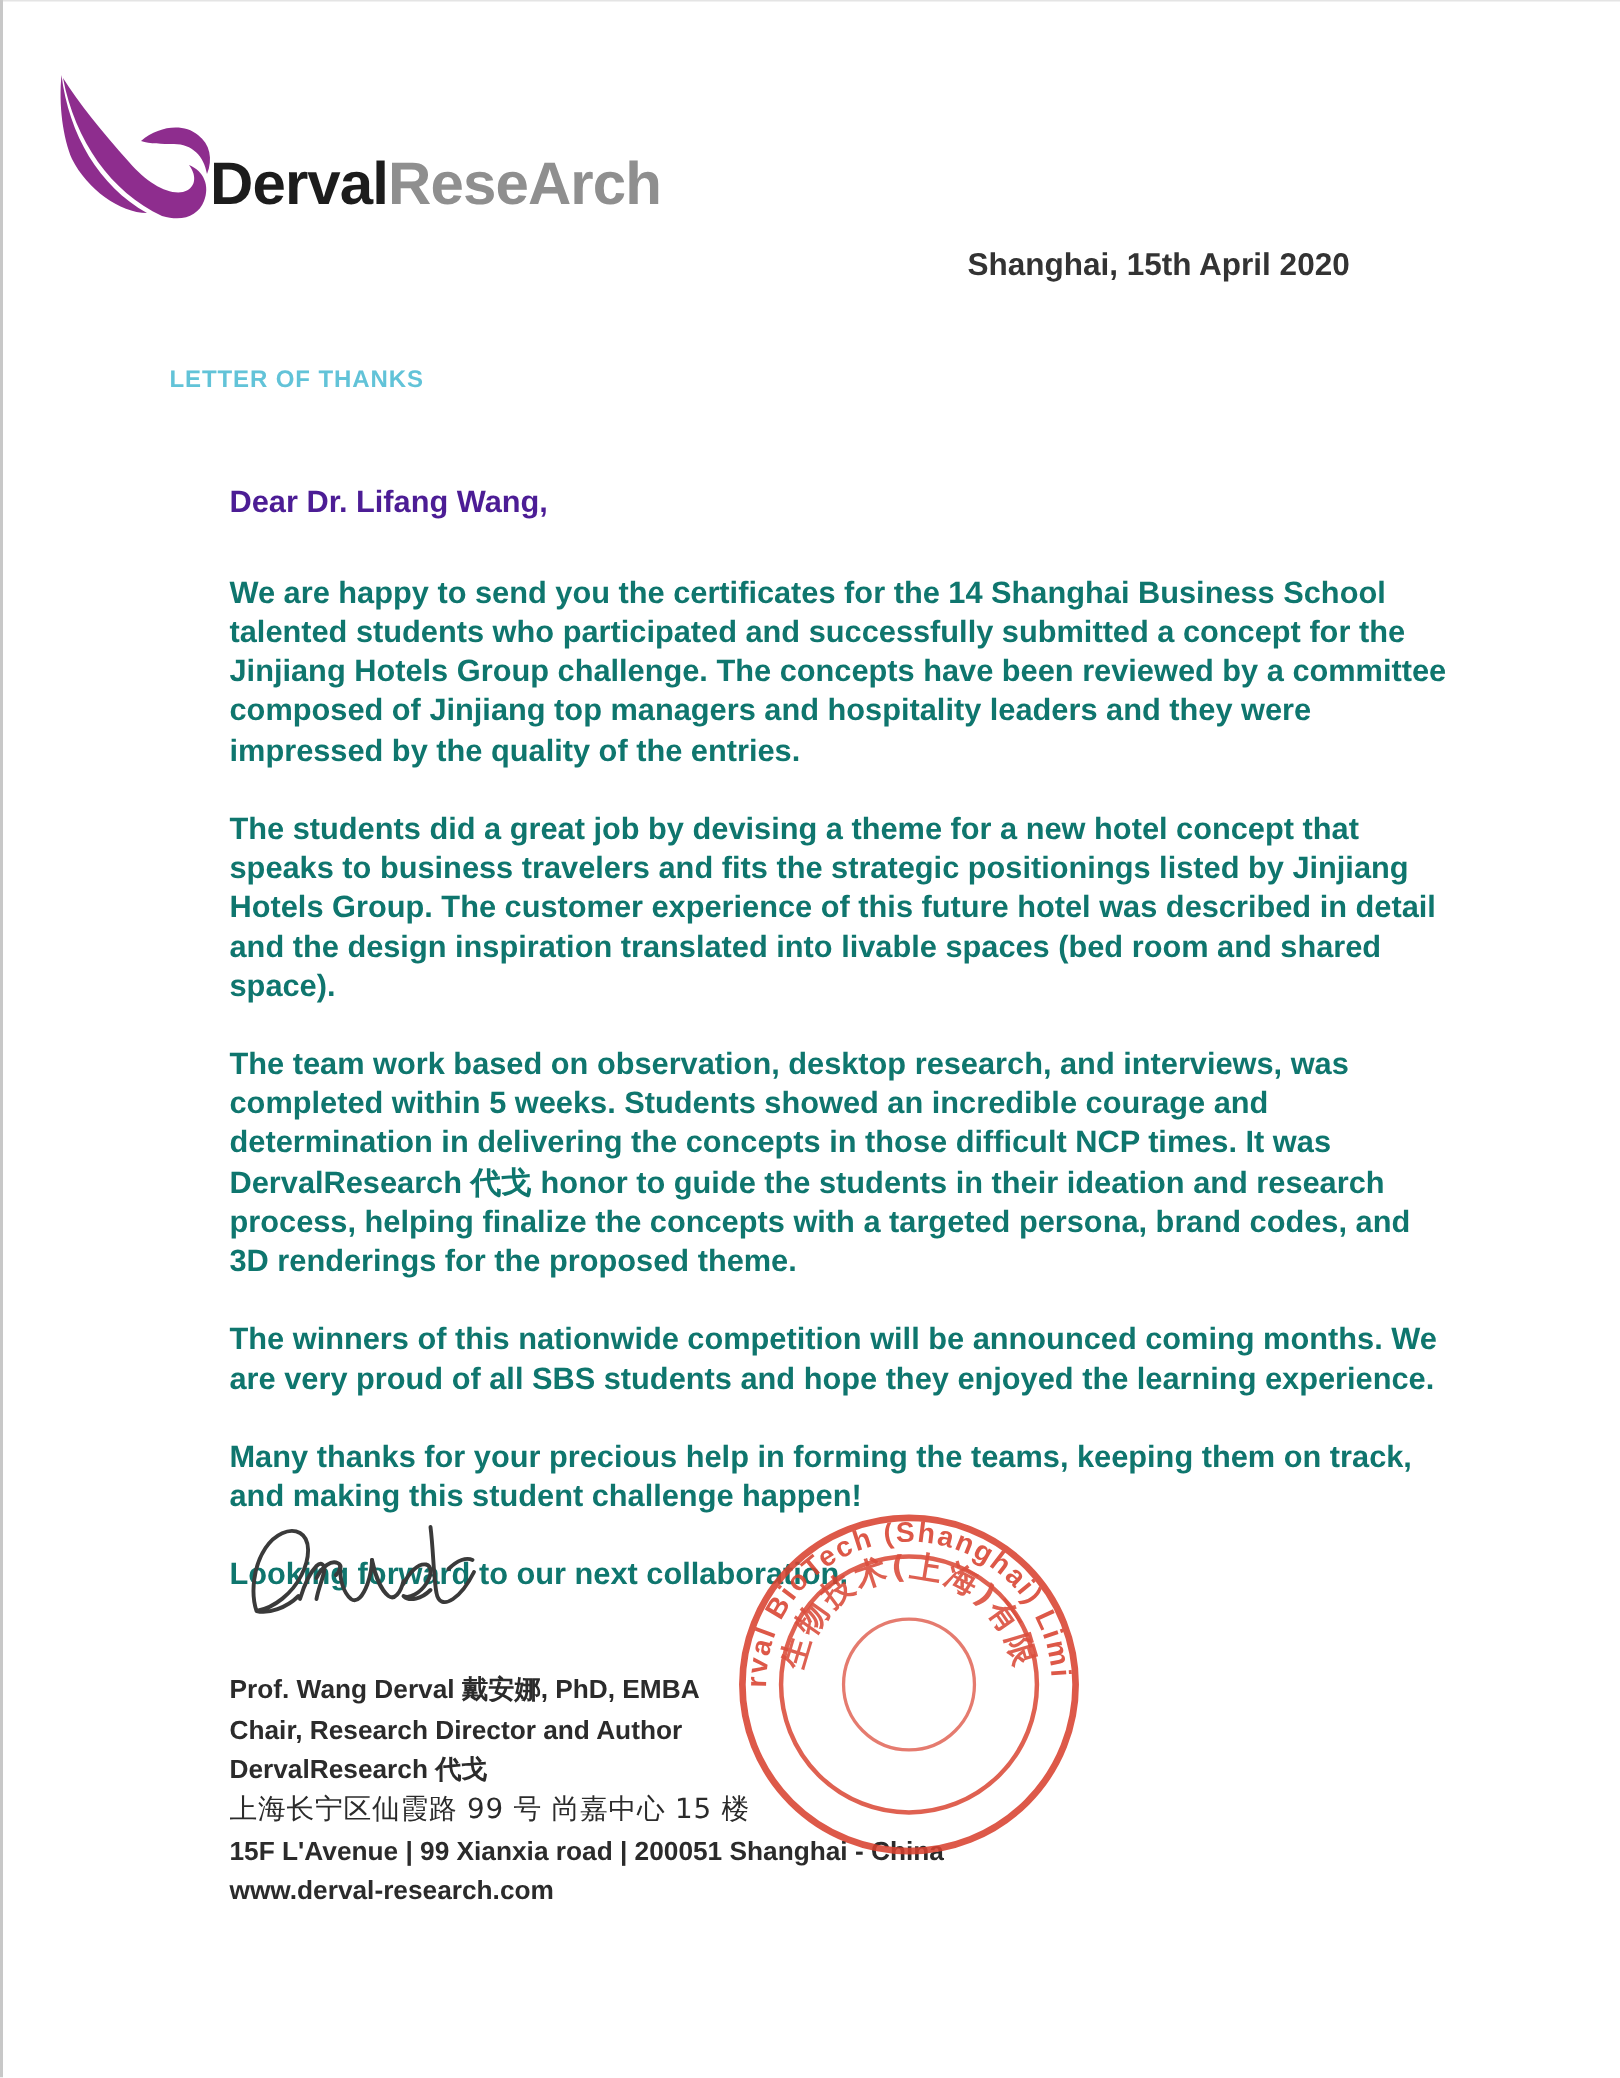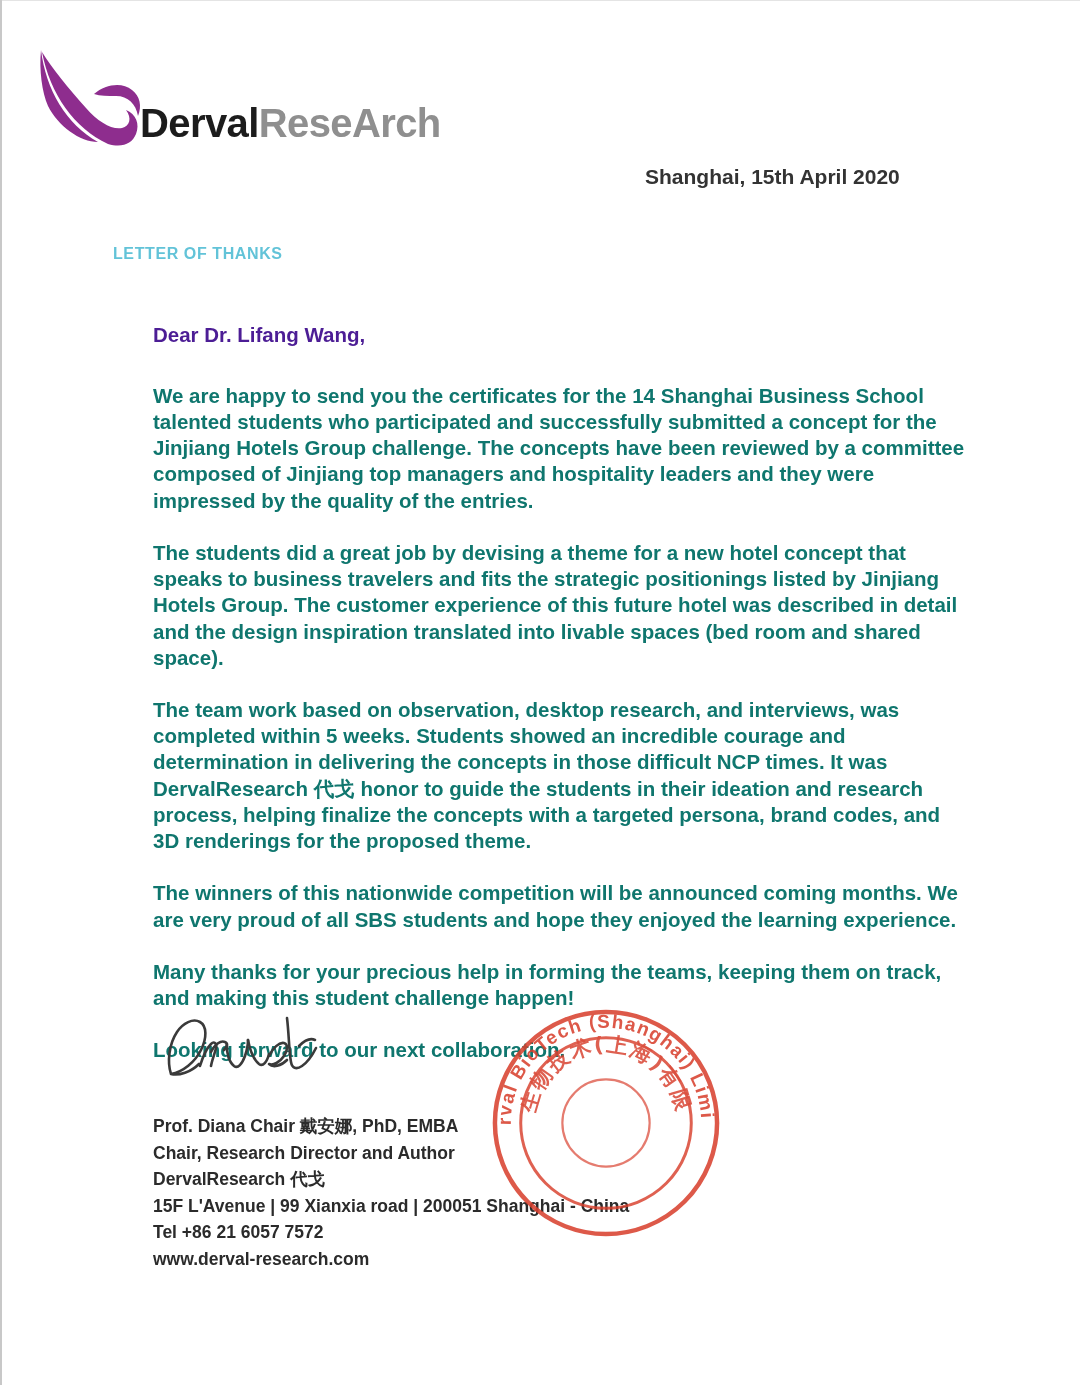--- a/index.html
+++ b/index.html
@@ -194,25 +194,25 @@
       <path d="M95 40 C97 50, 101 60, 106 64 C110 67, 114 62, 116 54"></path>
       <path d="M116 56 C120 48, 126 42, 131 43 C135 44, 135 50, 131 56
                C127 62, 120 66, 116 64 C120 68, 128 66, 134 60"></path>
       <path d="M134 18 C136 34, 136 52, 138 62 C139 68, 143 70, 149 66 C155 62, 160 54, 163 48"></path>
       <path d="M146 46 C152 40, 158 38, 162 40"></path>
     </g>
   </svg>
 </div>
 
 <div class="sig-block">
-  <span class="sig-line">Prof. Diana Chair  戴安娜, PhD, EMBA</span>
+  <span class="sig-line">Prof. Wang Derval  戴安娜, PhD, EMBA</span>
   <span class="sig-line">Chair, Research Director and Author</span>
   <span class="sig-line">DervalResearch 代戈</span>
+  <span class="sig-line sig-cjk-addr">上海长宁区仙霞路 99 号  尚嘉中心 15 楼</span>
   <span class="sig-line">15F L'Avenue | 99 Xianxia road | 200051 Shanghai - China</span>
-  <span class="sig-line">Tel +86 21 6057 7572</span>
   <span class="sig-line">www.derval-research.com</span>
 </div>
 
 <div class="company-stamp">
   <svg class="stamp-svg" viewBox="0 0 240 240">
     <defs>
       <path id="outerArc" d="M 24 120 A 96 96 0 1 1 216 120"></path>
       <path id="outerArcBottom" d="M 30 120 A 90 90 0 1 0 210 120"></path>
       <path id="innerArc" d="M 48 120 A 72 72 0 1 1 192 120"></path>
       <path id="innerArcBottom" d="M 54 120 A 66 66 0 1 0 186 120"></path>

